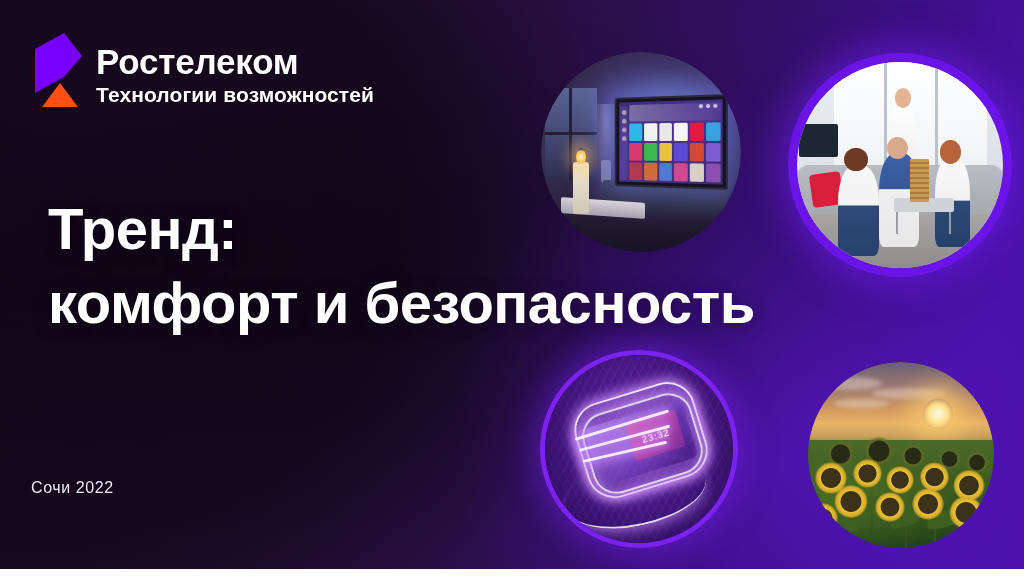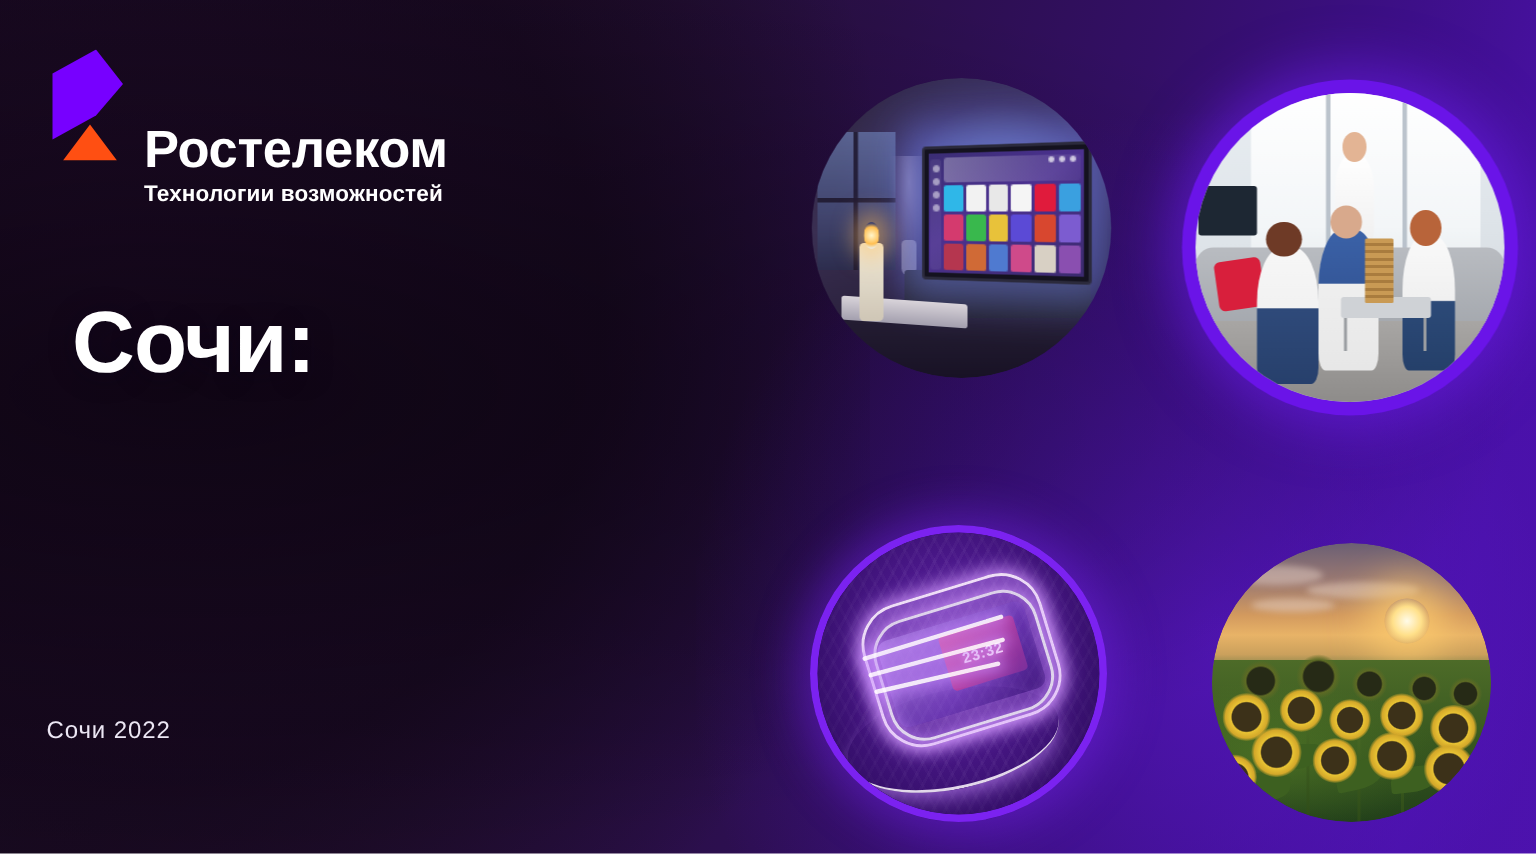--- a/index.html
+++ b/index.html
@@ -93,24 +93,23 @@
     display: flex;
     flex-direction: column;
     padding-top: 11px;
   }
   .logo-title {
     font-size: 35px;
     font-weight: 700;
     color: #ffffff;
     letter-spacing: -0.2px;
     line-height: 1.02;
-    margin-top: 38px;
   }
   .logo-sub {
-    font-size: 15px;
+    font-size: 21px;
     font-weight: 700;
     color: #ffffff;
     letter-spacing: 0.1px;
     margin-top: 4px;
     line-height: 1.05;
   }
 
   
   .headline {
     position: absolute;
@@ -518,21 +517,22 @@
         <polygon points="11,74 29,50 47,74" fill="#ff4f12"></polygon>
       </svg>
     </div>
     <div class="logo-words">
       <div class="logo-title">Ростелеком</div>
       <div class="logo-sub">Технологии возможностей</div>
     </div>
   </div>
 
   <div class="headline">
-    <span class="line">Сочи:</span>
+    <span class="line">Тренд:</span>
+    <span class="line">комфорт и безопасность</span>
   </div>
 
   <div class="footer-note">Сочи 2022</div>
 
   <div class="photo" id="photo-tv">
     <div class="inner">
       <div class="tv-room"></div>
       <div class="tv-window"></div>
       <div class="tv-plant"></div>
       <div class="tv-floor"></div>

